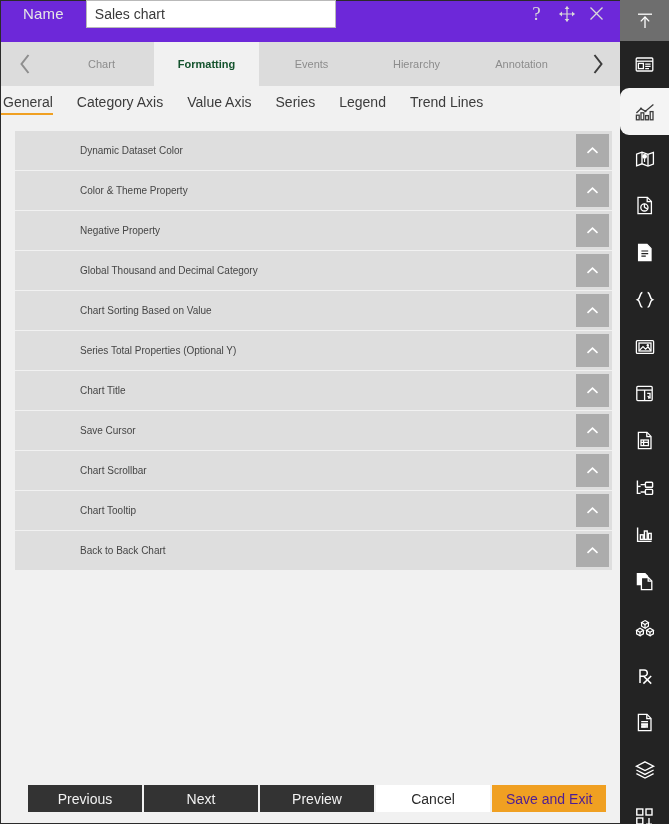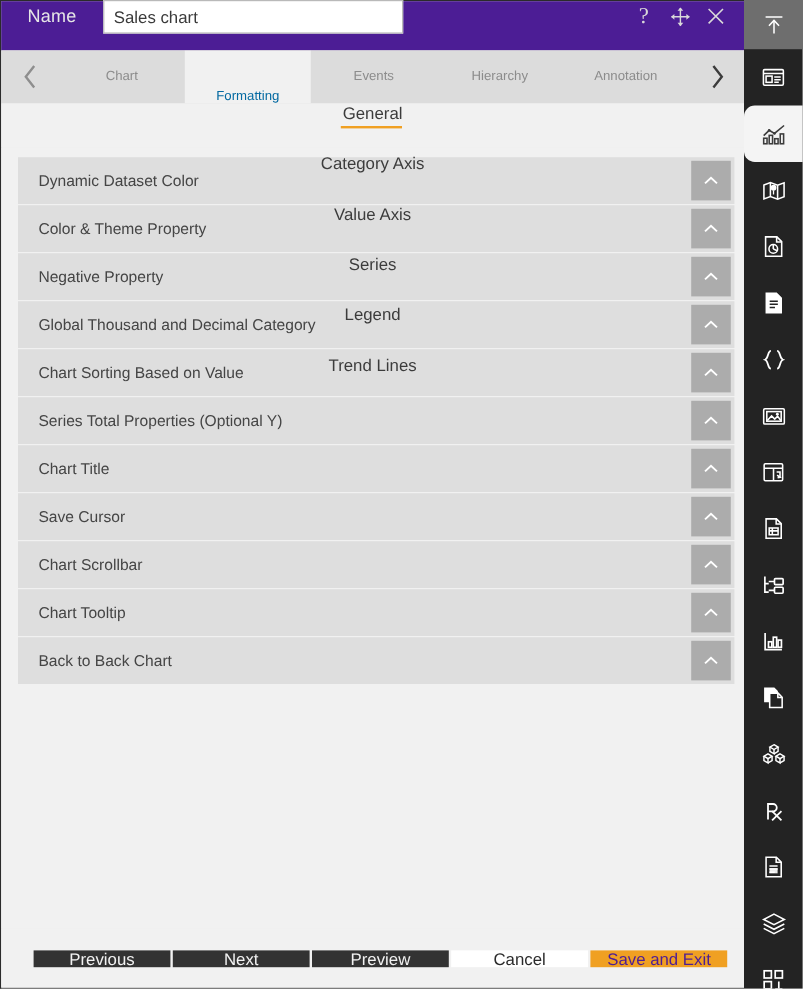--- a/index.html
+++ b/index.html
@@ -33,21 +33,21 @@
     flex-direction: column;
     background: #f1f1f1;
     border: 1px solid #2b2b2b;
     border-right: none;
   }
 
   
   .titlebar {
     height: 41px;
     min-height: 41px;
-    background: #4c1d95;
+    background: #6d28d9;
     display: flex;
     align-items: center;
     padding: 0 10px 16px 22px;
     box-sizing: border-box;
   }
   .titlebar .name-label {
     color: #e6e6e6;
     font-size: 15px;
     letter-spacing: .2px;
     white-space: nowrap;
@@ -116,37 +116,35 @@
     flex: 1 1 0;
     display: flex;
     align-items: center;
     justify-content: center;
     color: #8c8c8c;
     white-space: nowrap;
     box-sizing: border-box;
   }
   .tab.active {
     background: #f1f1f1;
-    color: #0369a1;
-    font-weight: normal;
-    align-items: flex-end;
+    color: #14532d;
+    font-weight: bold;
   }
 
   
   .subtabs {
     height: 37px;
     min-height: 37px;
     background: #f1f1f1;
     display: flex;
     align-items: center;
     padding-left: 0;
     box-sizing: border-box;
     font-size: 14px;
     gap: 20px;
-    flex-direction: column;
   }
   .subtab {
     position: relative;
     color: #3c3c3c;
     padding: 0 2px 6px 2px;
     white-space: nowrap;
     line-height: 16px;
   }
   .subtab.active::after {
     content: "";
@@ -174,25 +172,26 @@
   .acc-row {
     height: 39px;
     background: #dedede;
     display: flex;
     align-items: center;
     box-sizing: border-box;
   }
   .acc-row .acc-label {
     flex: 1;
     padding-left: 17px;
-    font-size: 13px;
+    font-size: 10px;
     color: #454545;
     white-space: nowrap;
     overflow: hidden;
     text-overflow: ellipsis;
+    margin-left: 48px;
   }
   .acc-toggle {
     width: 33px;
     height: 33px;
     margin-right: 3px;
     background: #acacac;
     display: flex;
     align-items: center;
     justify-content: center;
   }
@@ -203,21 +202,21 @@
     height: 49px;
     min-height: 49px;
     background: #f1f1f1;
     display: flex;
     align-items: center;
     padding: 0 0 0 27px;
     box-sizing: border-box;
     gap: 2px;
   }
   .btn {
-    height: 14px;
+    height: 27px;
     min-width: 114px;
     padding: 0 14px;
     display: flex;
     align-items: center;
     justify-content: center;
     font-size: 14px;
     box-sizing: border-box;
     background: #333333;
     color: #f2f2f2;
     white-space: nowrap;

